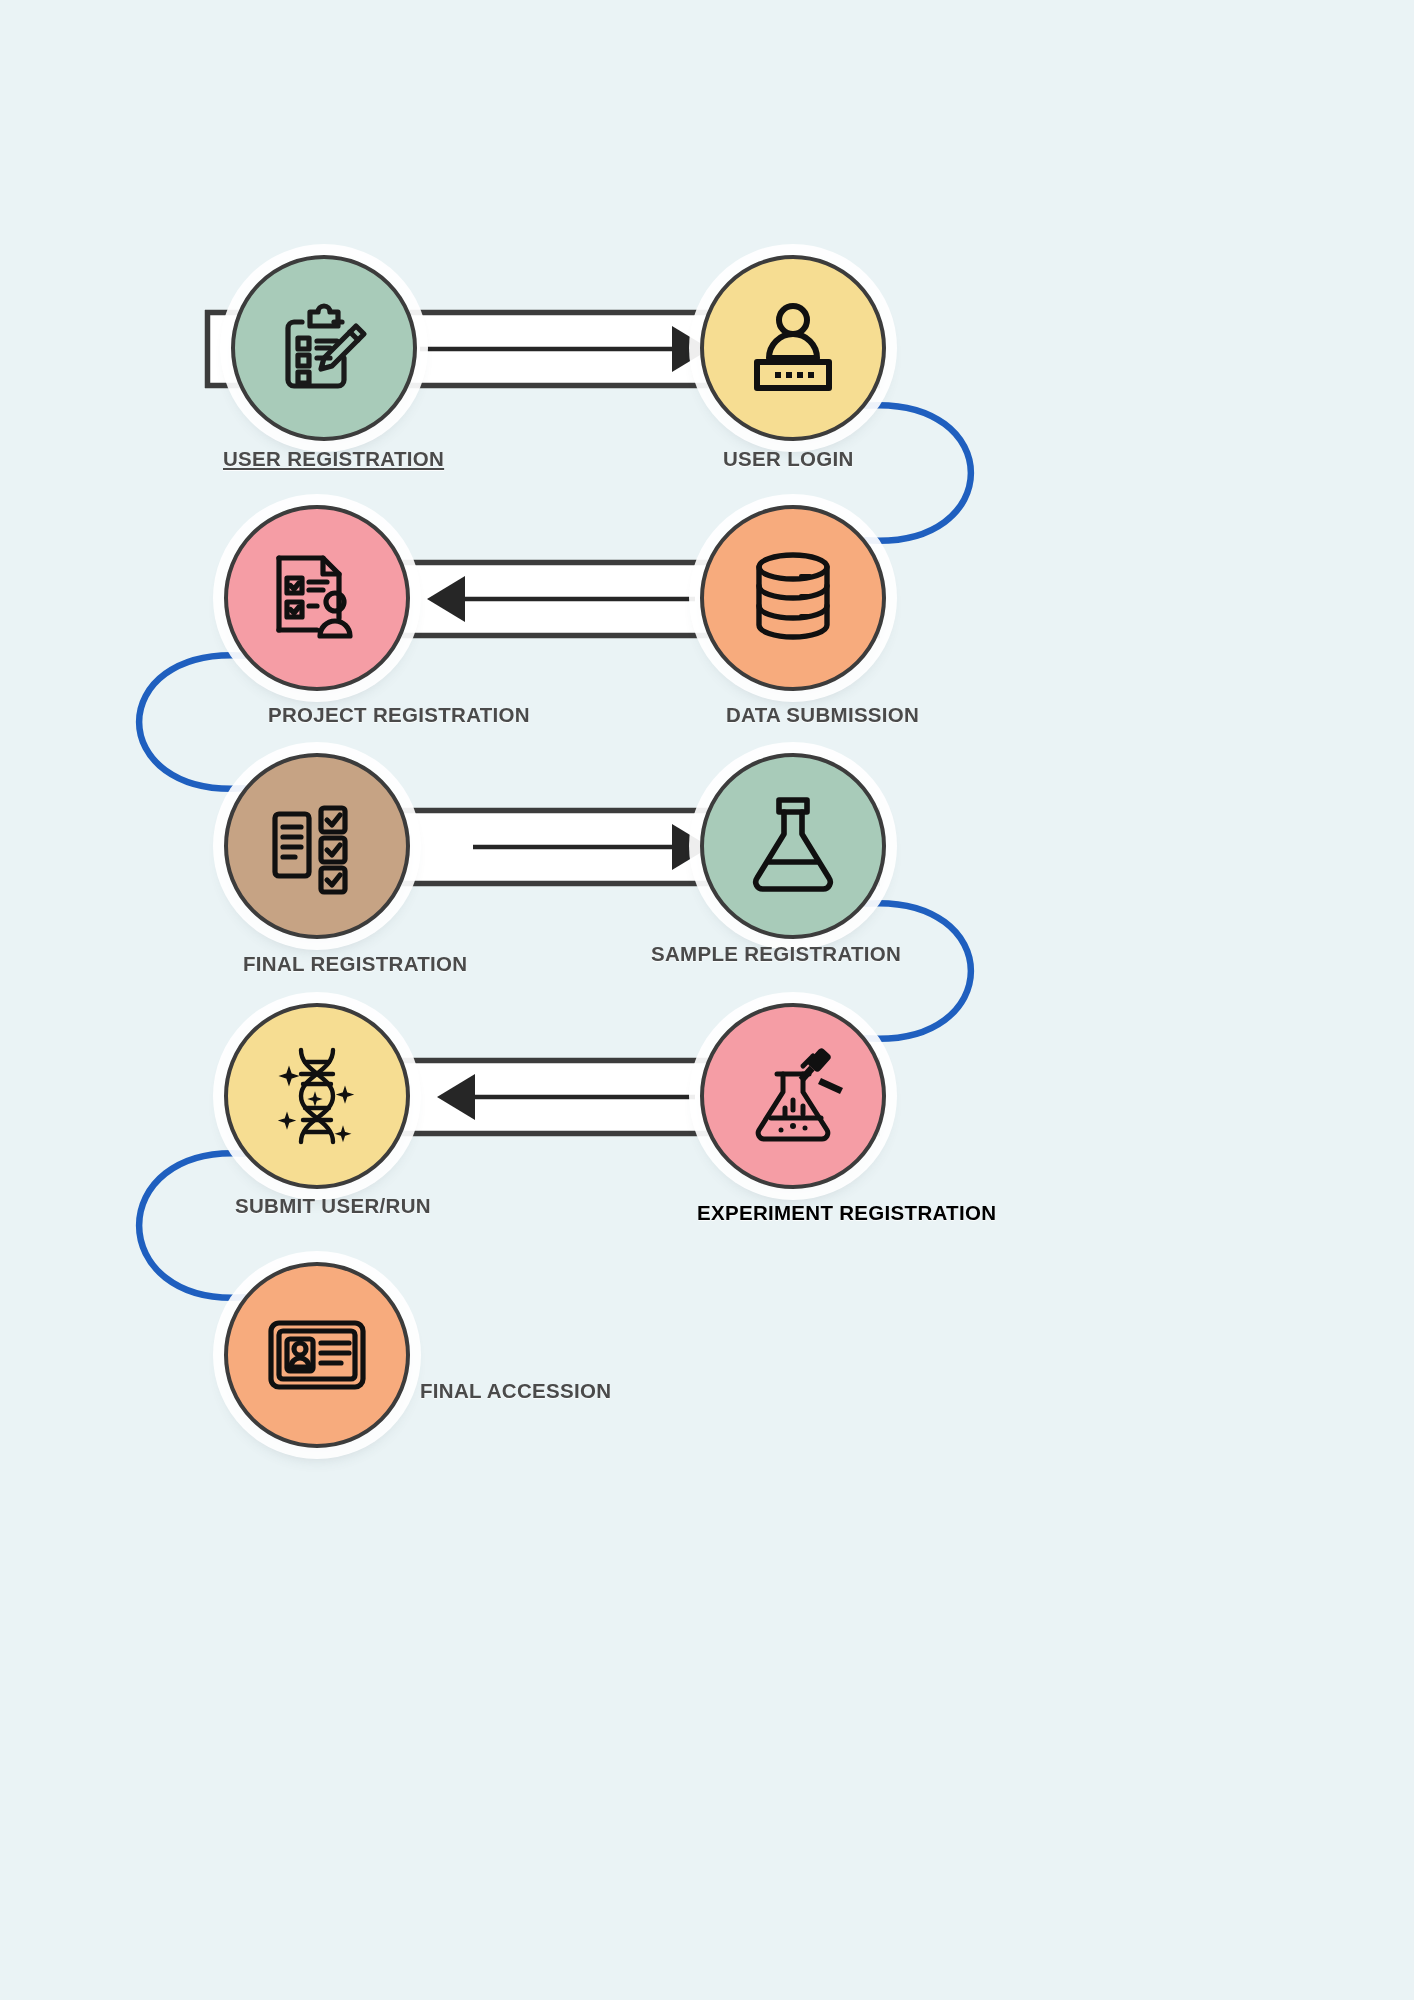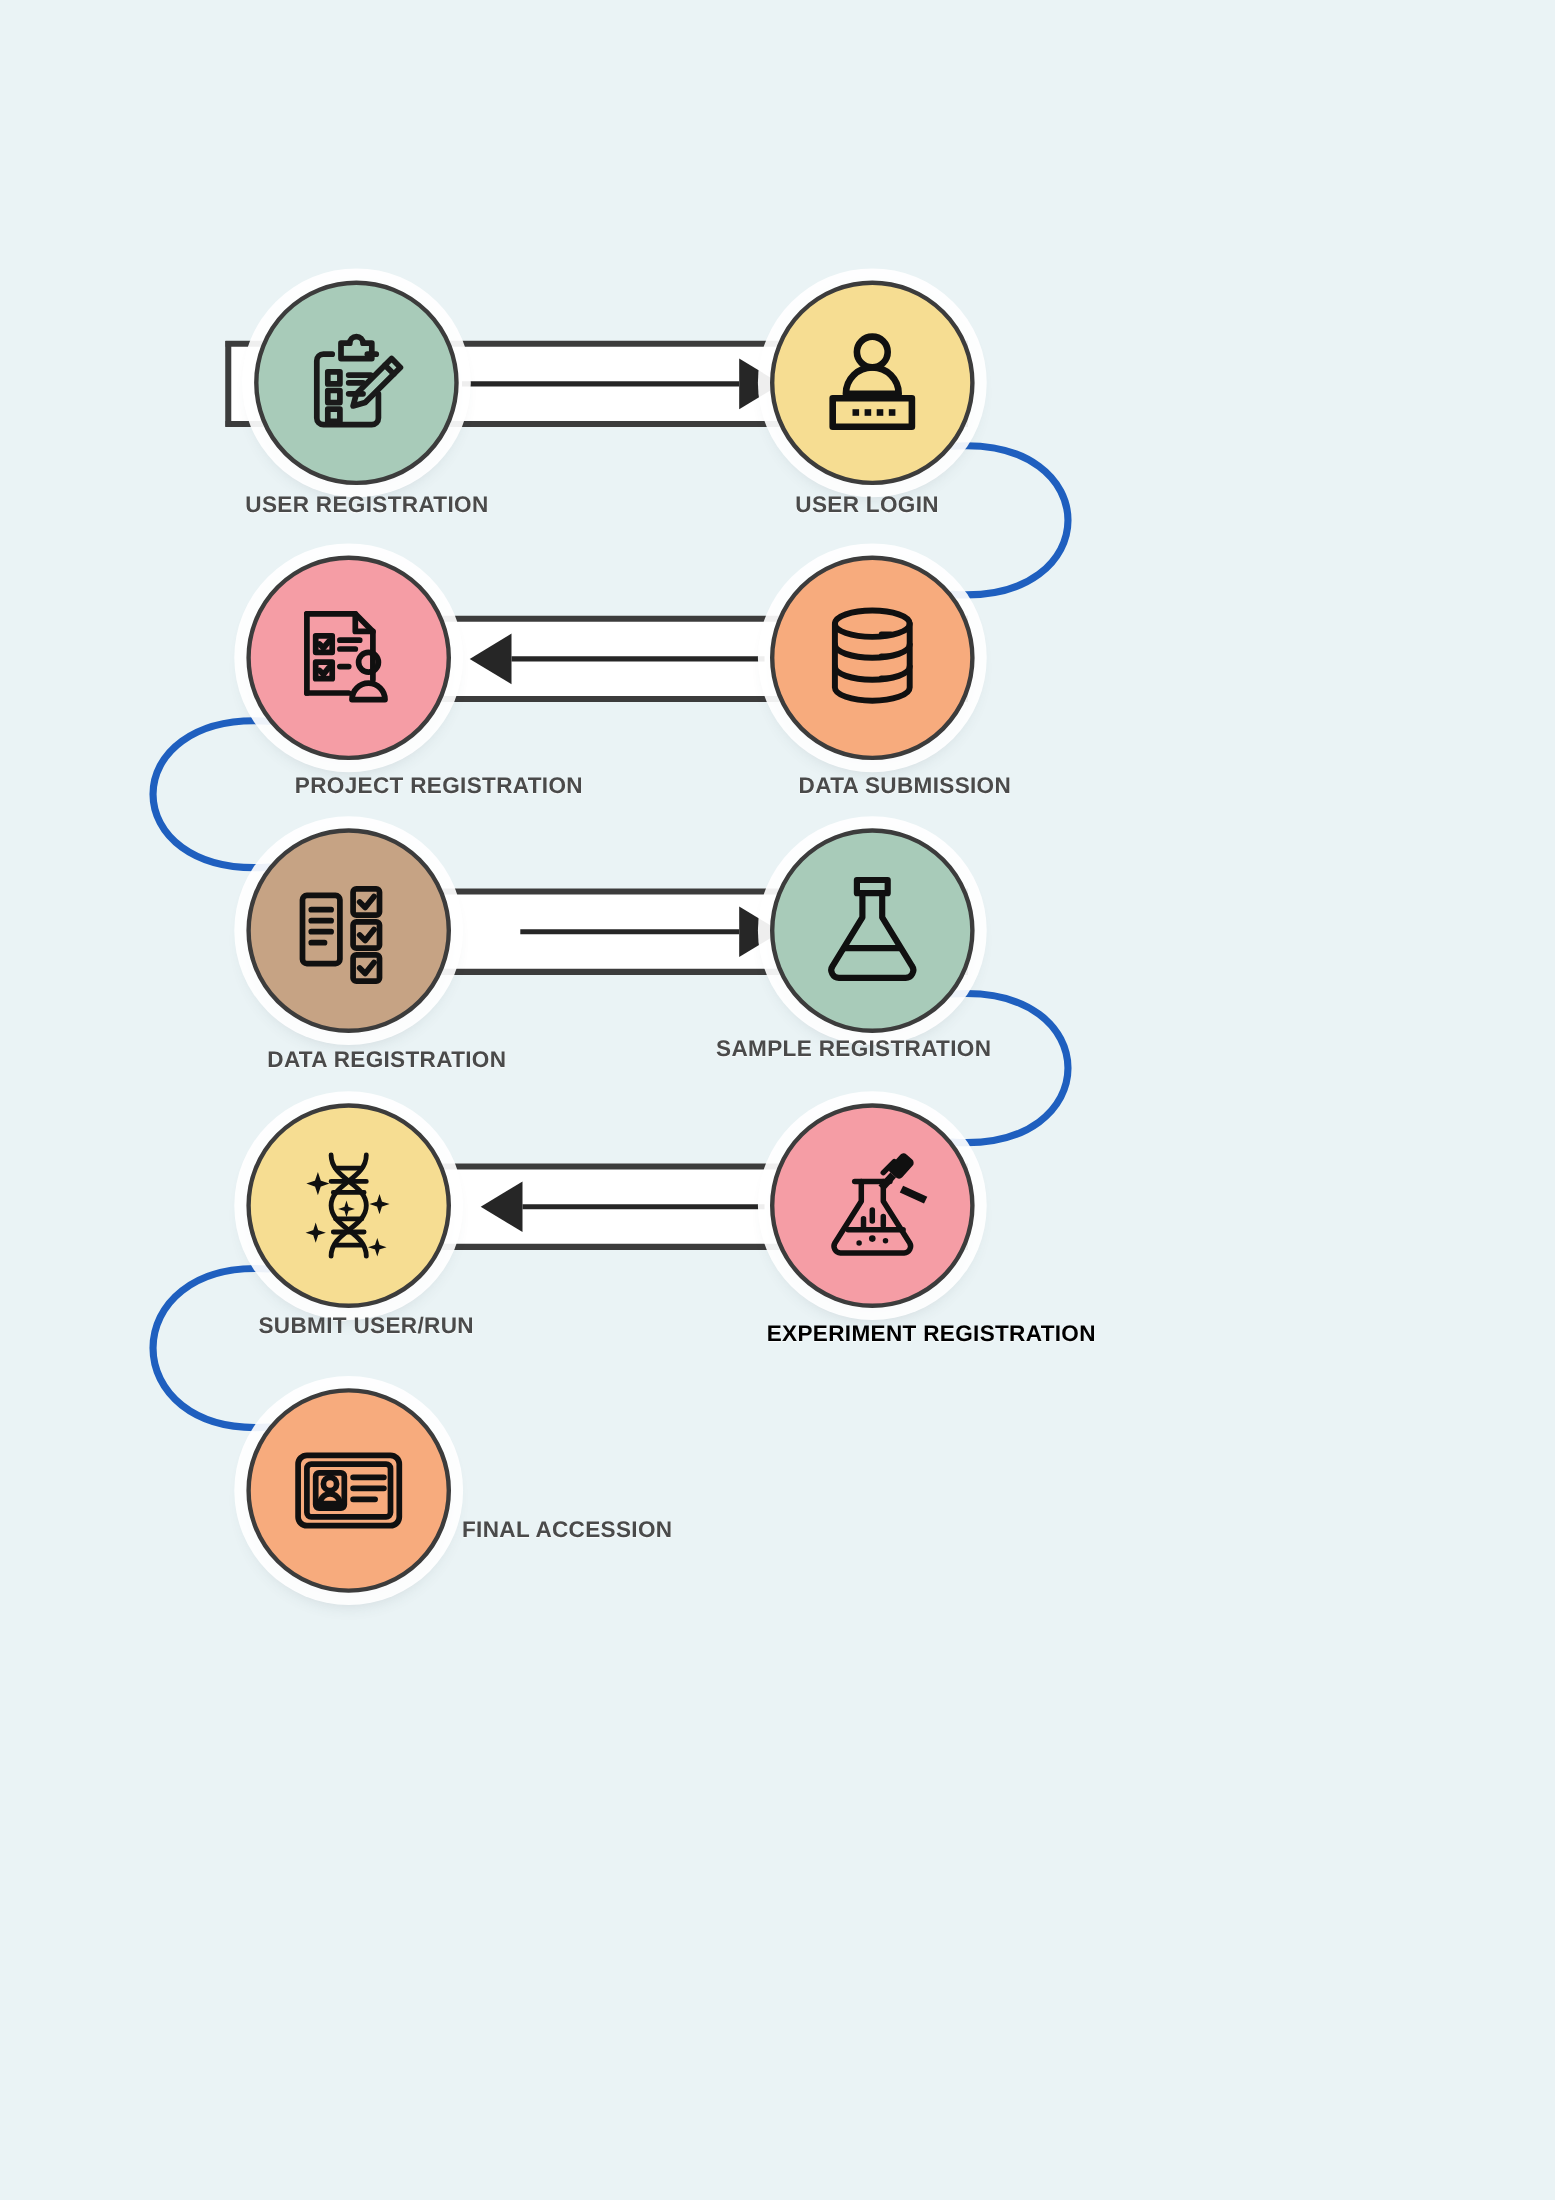--- a/index.html
+++ b/index.html
@@ -236,23 +236,23 @@
 <rect x="14" y="28" width="76" height="48" rx="4"></rect>
 <rect x="22" y="36" width="26" height="32" rx="3"></rect>
 <circle cx="35" cy="46" r="6"></circle>
 <path d="M26 64a9 9 0 0 1 18 0z"></path>
 <path d="M56 40h28M56 50h28M56 60h20"></path>
 </g>
         </svg>
       </div>
     </div>
   <div id="labels-host">
-      <div class="label" style="left: 223px; top: 447px; color: rgb(74, 74, 74);">USER REGISTRATION</div>
+      <div class="label" style="left: 223px; top: 447px; color: rgb(74, 74, 74); text-decoration: underline;">USER REGISTRATION</div>
       <div class="label" style="left: 723px; top: 447px; color: rgb(74, 74, 74);">USER LOGIN</div>
       <div class="label" style="left: 726px; top: 703px; color: rgb(74, 74, 74);">DATA SUBMISSION</div>
       <div class="label" style="left: 232px; top: 703px; color: rgb(74, 74, 74); margin-left: 36px;">PROJECT REGISTRATION</div>
-      <div class="label" style="left: 243px; top: 952px; color: rgb(74, 74, 74);">DATA REGISTRATION</div>
+      <div class="label" style="left: 243px; top: 952px; color: rgb(74, 74, 74);">FINAL REGISTRATION</div>
       <div class="label" style="left: 651px; top: 942px; color: rgb(74, 74, 74);">SAMPLE  REGISTRATION</div>
       <div class="label" style="left: 697px; top: 1201px; color: #000000;">EXPERIMENT REGISTRATION</div>
       <div class="label" style="left: 235px; top: 1194px; color: rgb(74, 74, 74);">SUBMIT  USER/RUN</div>
       <div class="label" style="left: 420px; top: 1347px; color: rgb(74, 74, 74); margin-top: 32px;">FINAL ACCESSION</div>
     </div>
 </div>
 
 </body></html>

